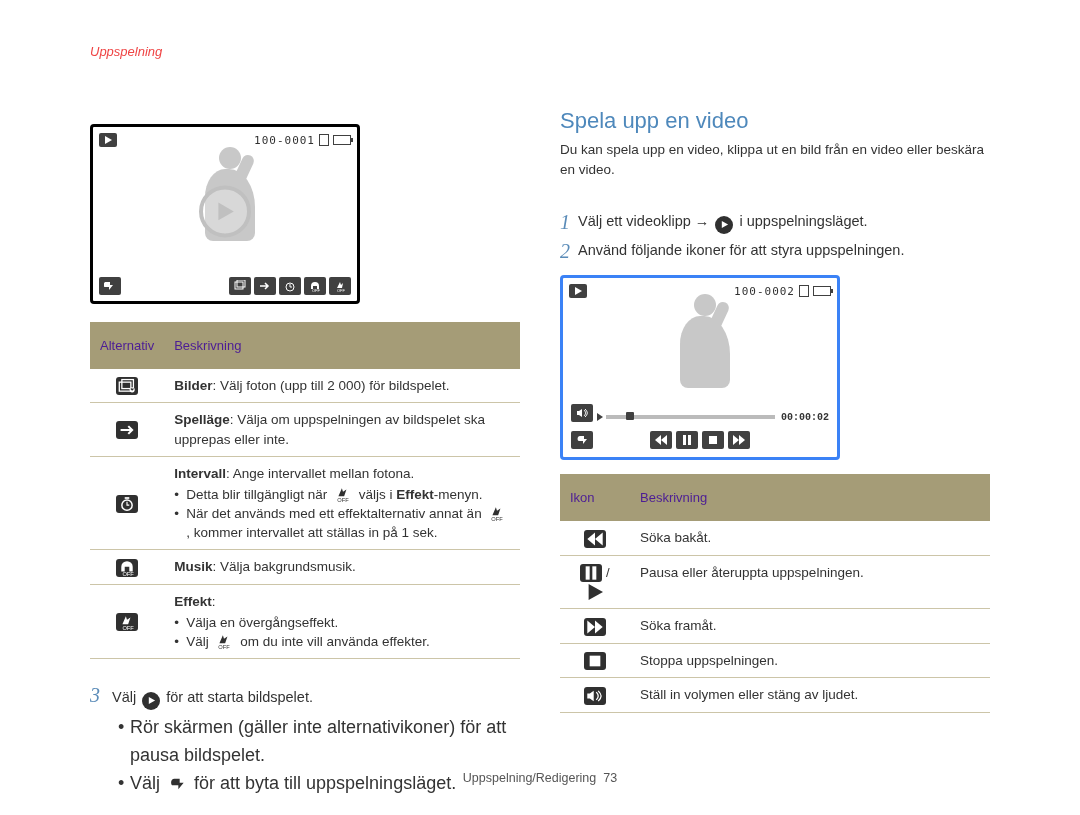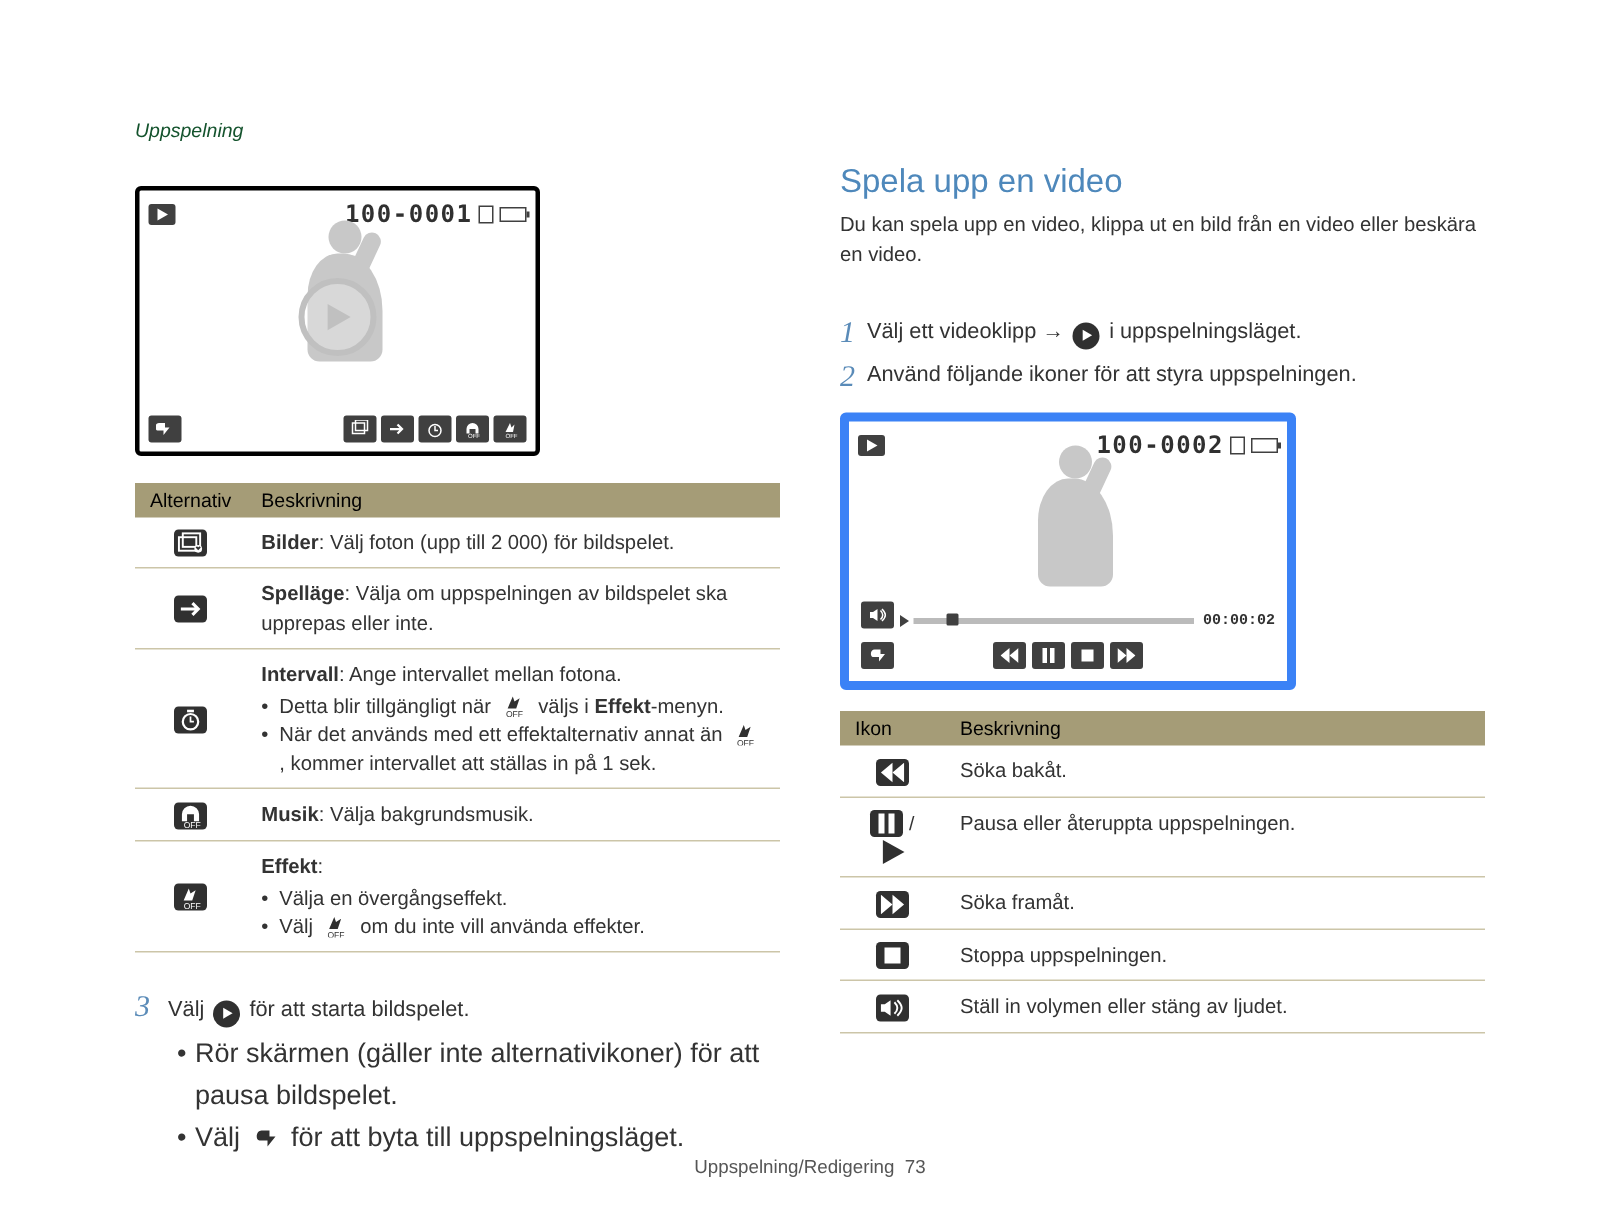--- a/index.html
+++ b/index.html
@@ -11,23 +11,23 @@
     font-size: 14px;
     color: #333;
     position: relative;
   }
   .page {
     padding: 62px 90px 40px 90px;
     display: flex;
   }
   .breadcrumb {
     position: absolute;
-    top: 79px;
+    top: 44px;
     left: 90px;
-    color: #14532d;
+    color: #ef4444;
     font-size: 13px;
     font-style: italic;
   }
   .col {
     width: 450px;
   }
   .col-left { padding-right: 20px; }
   .col-right { padding-left: 20px; }
 
   
@@ -38,21 +38,21 @@
     border-radius: 4px;
     margin: 62px 0 18px 0;
     background: #fff;
     position: relative;
   }
   .lcd-top {
     position: absolute; top: 6px; left: 6px; right: 6px; display: flex; justify-content: space-between; align-items:center;
   }
   .lcd-mode { width:18px; height:14px; background:#404040; border-radius:2px; display:flex; align-items:center; justify-content:center;}
   .lcd-mode svg{width:10px;height:10px;fill:#fff;}
-  .lcd-file { font-family: monospace; font-size:16px; letter-spacing:1px; font-weight: bold; color:#303030;}
+  .lcd-file { font-family: monospace; font-size:11px; letter-spacing:1px; font-weight: normal; color:#303030;}
   .lcd-batt { width:18px; height:10px; border:1px solid #404040; position:relative; }
   .lcd-batt:after{content:"";position:absolute;right:-3px;top:2px;width:2px;height:4px;background:#404040;}
   .lcd-batt-inner{background:#404040;height:100%;width:100%;}
   .lcd-icons-right{display:flex;gap:4px;align-items:center;}
   .lcd-person {
     position:absolute; left:50%; top:20px; transform:translateX(-30%);
     width:80px;height:120px;
   }
   .lcd-person .head{width:22px;height:22px;border-radius:50%;background:#c8c8c8;position:absolute;top:0;left:18px;}
   .lcd-person .body{width:50px;height:72px;background:#c8c8c8;position:absolute;top:22px;left:4px;border-radius:20px 26px 8px 8px / 28px 38px 8px 8px;}
@@ -70,24 +70,24 @@
   .lcd-tool-row{display:flex;gap:3px;}
 
   
   .tbl {
     width: 430px;
     border-collapse: collapse;
     font-size: 13.5px;
   }
   .tbl th {
     background: #a59c77;
-    color: #000000;
+    color: #4c1d95;
     font-weight: normal;
     text-align: left;
-    padding: 4px 10px;
+    padding: 16px 10px;
     font-size: 13px;
   }
   .tbl td {
     padding: 7px 10px;
     vertical-align: top;
     border-bottom: 1px solid #ccc5a8;
     line-height: 1.42;
   }
   .tbl td:first-child { width:56px; text-align:center; vertical-align:middle; }
   .tbl .subbullet { padding-left:0; margin:2px 0 0 0; list-style:none;}
@@ -112,21 +112,21 @@
 
   
   .h-title{color:#4e88bb;font-size:22px;font-weight:normal;margin:46px 0 6px 0;}
   .intro{font-size:13.5px;line-height:1.45;margin-bottom:32px;}
   .steps{margin:0 0 12px 0;}
   .step-row{display:flex;align-items:flex-start;margin:6px 0;}
   .step-row .txt{font-size:14.5px;line-height:1.45;}
   .inline-ico{width:18px;height:18px;border-radius:50%;background:#303030;display:inline-flex;align-items:center;justify-content:center;vertical-align:-3px;margin:0 2px;}
   .inline-ico svg{width:9px;height:9px;fill:#fff;}
 
-  .lcd2{width:304px;height:185px;border:6px solid #3b82f6;border-radius:4px;margin:8px 11px 14px 0;background:#fff;position:relative;}
+  .lcd2{width:280px;height:185px;border:3px solid #3b82f6;border-radius:4px;margin:8px 11px 14px 0;background:#fff;position:relative;}
   .lcd2 .progress{position:absolute;bottom:35px;left:34px;right:8px;height:10px;display:flex;align-items:center;}
   .lcd2 .progress .track{flex:1;height:4px;background:#bbb;position:relative;}
   .lcd2 .progress .track .knob{position:absolute;left:12%;top:-3px;width:8px;height:8px;background:#404040;border-radius:1px;}
   .lcd2 .progress .time{font-family:Liberation Mono, monospace;font-size:10px;margin-left:6px;font-weight:bold;}
   .lcd2 .ctrl-row{position:absolute;bottom:8px;left:50%;transform:translateX(-50%);display:flex;gap:4px;}
   .lcd2 .back-btn{position:absolute;bottom:8px;left:8px;}
   .lcd2 .vol-btn{position:absolute;bottom:35px;left:8px;}
 
   .footer{position:absolute;bottom:30px;left:0;right:0;text-align:center;font-size:12.5px;color:#555;}
 

